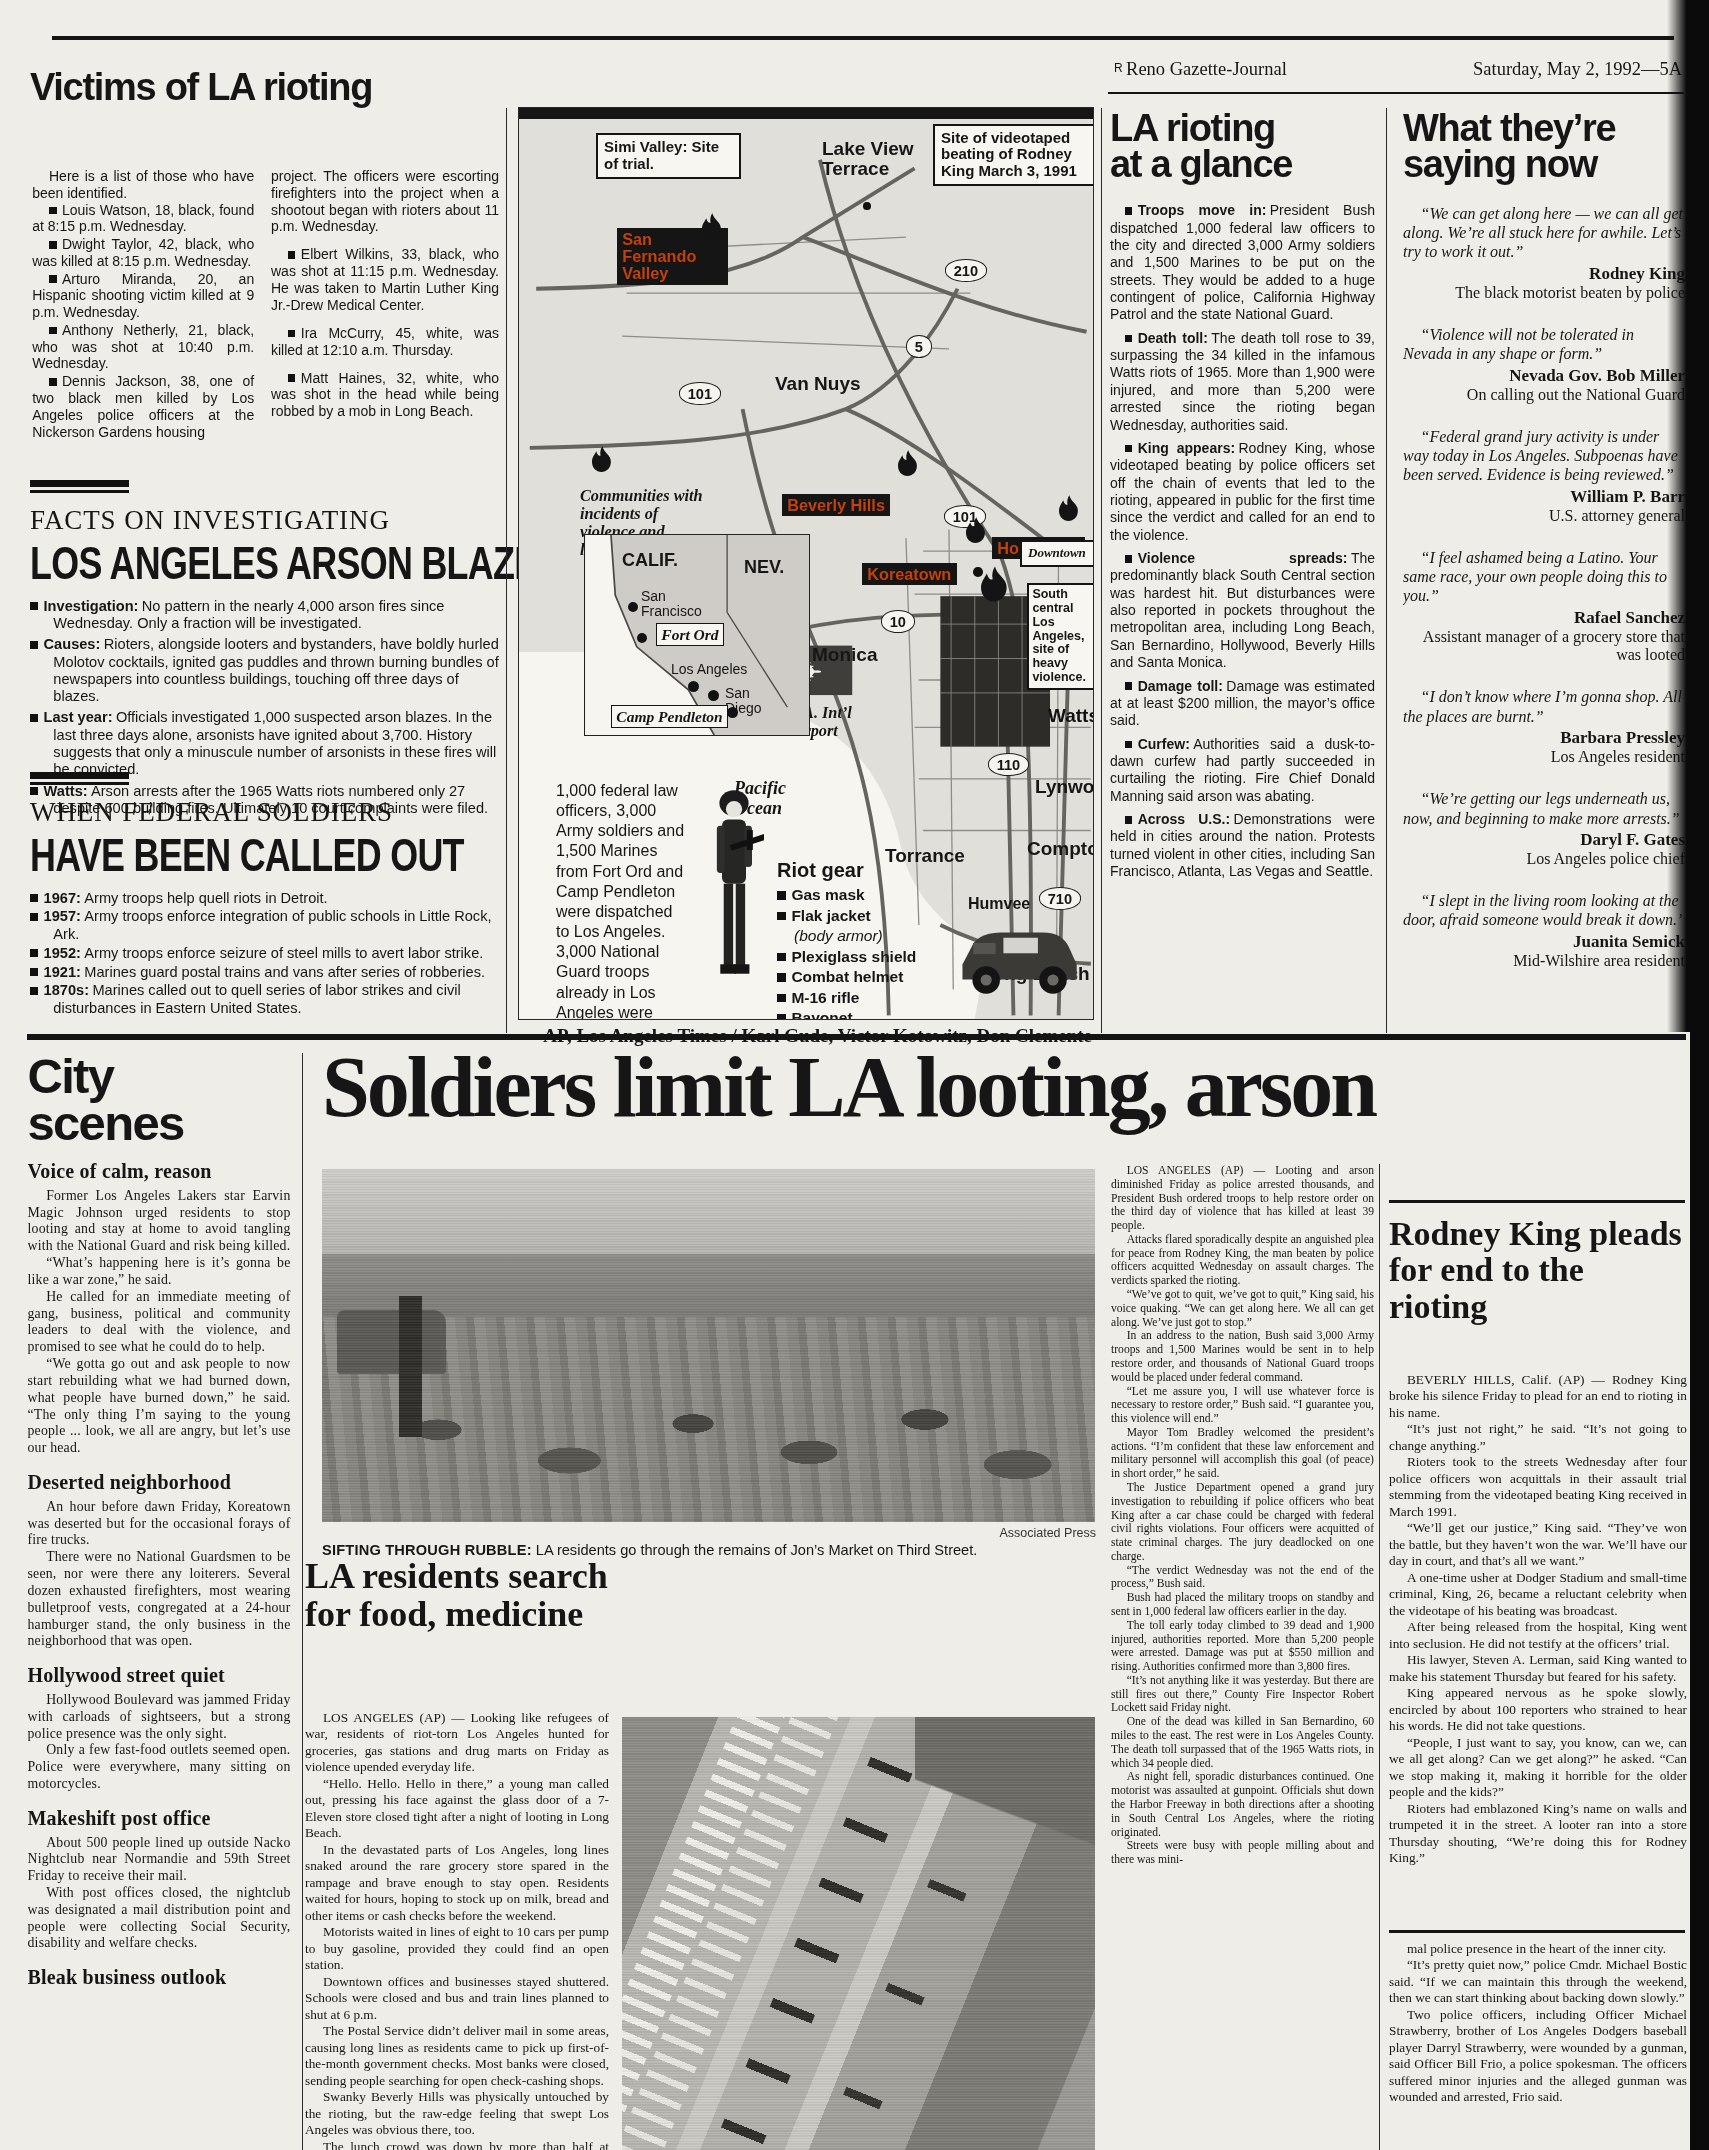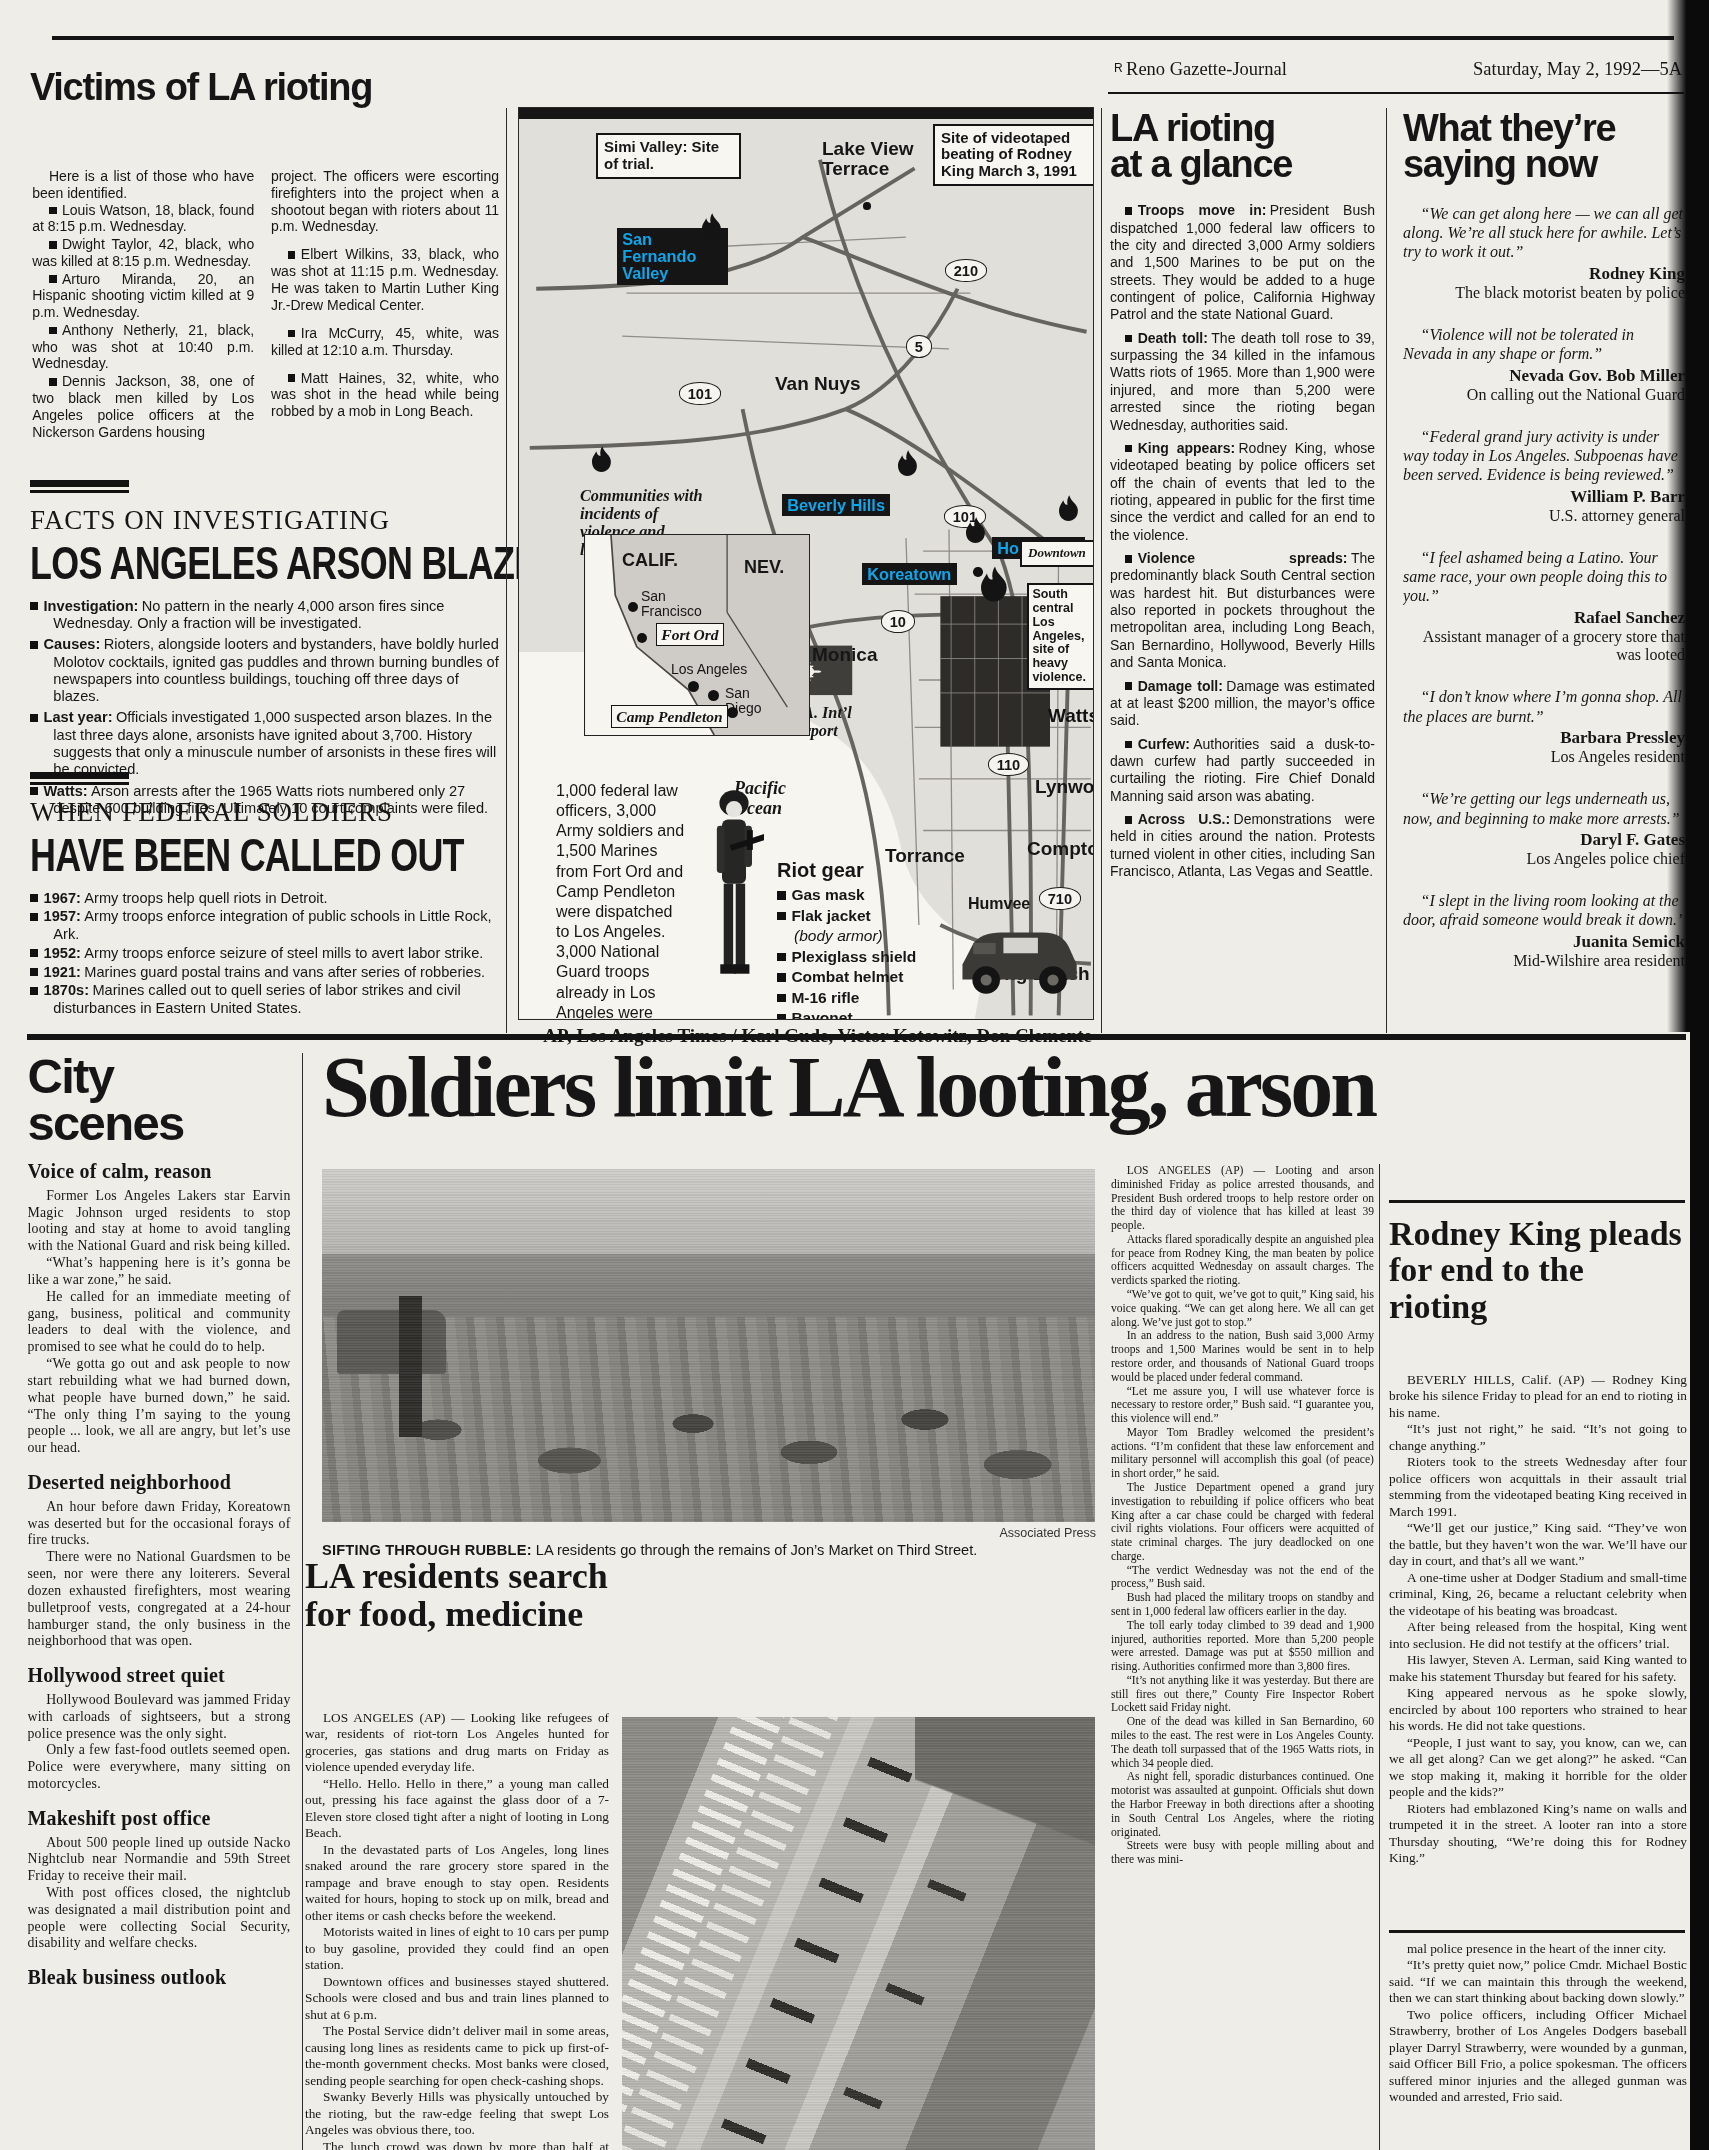--- a/index.html
+++ b/index.html
@@ -32,21 +32,21 @@
   .indent p{text-indent:1.35em;}
   
   .quote{margin-bottom:22.4px;}
   .qt{font-style:italic;font-size:16px;line-height:1.2;text-indent:1.1em;}
   .qname{font-weight:bold;font-size:17px;text-align:right;margin-top:2.6px;}
   .qrole{font-size:16px;text-align:right;line-height:1.16;}
   
   .map{background:#e1dfda;border:1.3px solid #2a2a2a;}
   .map-topbar{position:absolute;left:0;top:0;width:100%;height:11.2px;background:#161616;}
   .mlabel{position:absolute;font-family:"Liberation Sans",sans-serif;font-weight:bold;font-size:19px;line-height:1.05;}
-  .mbox{position:absolute;background:#151515;color:#0ea5e9;font-family:"Liberation Sans",sans-serif;
+  .mbox{position:absolute;background:#151515;color:#c2410c;font-family:"Liberation Sans",sans-serif;
         font-weight:bold;font-size:16.3px;line-height:1.05;padding:2.6px 5.2px;}
   .mcallout{position:absolute;background:#f8f6f1;border:2.2px solid #141414;font-family:"Liberation Sans",sans-serif;
         font-weight:bold;font-size:15px;line-height:1.1;padding:4.3px 6px;}
   .mitalic{position:absolute;font-style:italic;font-weight:bold;font-size:16.3px;line-height:1.1;}
   .shield{position:absolute;border:1.7px solid #1e1e1e;background:#f6f4ee;border-radius:50%/46%;
         padding:2.6px 7.7px;font-family:"Liberation Sans",sans-serif;font-weight:bold;font-size:14.6px;}
   .mdot{position:absolute;width:7.7px;height:7.7px;border-radius:50%;background:#111;}
   .flame{position:absolute;}
   .inset{position:absolute;background:#cfccc7;border:1.7px solid #222;}
   .inset .city{position:absolute;font-family:"Liberation Sans",sans-serif;font-size:14px;line-height:1.05;}

